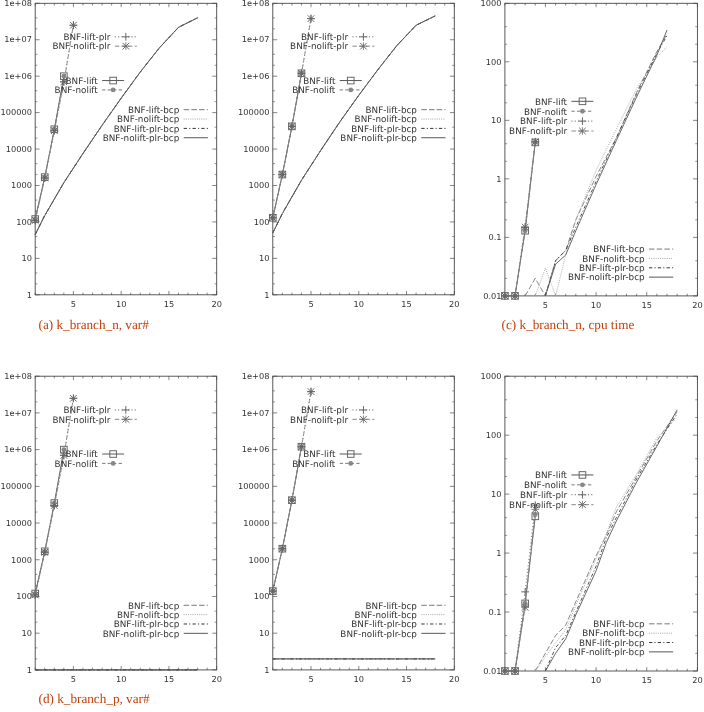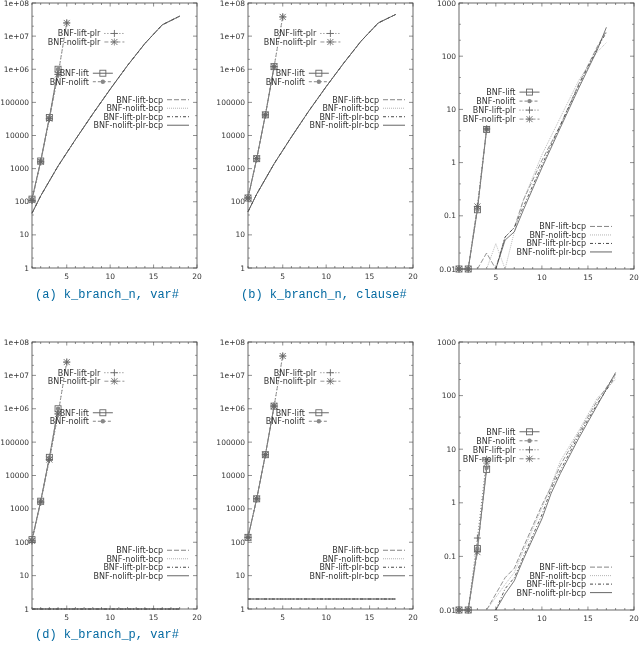--- a/index.html
+++ b/index.html
@@ -1,21 +1,21 @@
 <!DOCTYPE html>
 <html><head>
 <meta charset="utf-8">
 <style>
   html, body { margin: 0; padding: 0; background: #ffffff; }
   body { width: 640px; height: 647px; position: relative; overflow: hidden;
          font-family: "DejaVu Sans", sans-serif; }
   .panel { position: absolute; }
   .panel svg { position: absolute; left: 0; top: 0; overflow: visible; }
-  .caption { position: absolute; font-family: Liberation Mono, monospace; font-size: 12px;
-             color: #0369a1; white-space: nowrap; }
+  .caption { position: absolute; font-family: Liberation Serif, serif; font-size: 12px;
+             color: #c2410c; white-space: nowrap; }
   .tick { font-family: "DejaVu Sans", sans-serif; font-size: 7.5px; fill: #333; }
   .leg { font-family: "DejaVu Sans", sans-serif; font-size: 8px; fill: #333; }
 </style>
 </head>
 <body>
 
 <div class="panel" style="left:0;top:0;width:213px;height:320px;">
   <svg width="213" height="300">
       <rect x="32" y="3" width="165" height="265" fill="none" stroke="#444" stroke-width="0.8"></rect>
       <line x1="32" y1="268" x2="32" y2="266" stroke="#444" stroke-width="0.6"></line>
@@ -401,21 +401,20 @@
         <text x="166" y="102.725" text-anchor="end" class="leg">BNF-lift-bcp</text>
         <line x1="170" y1="99.725" x2="192" y2="99.725" stroke="#777" stroke-width="0.9" stroke-dasharray="5,2"></line>
         <text x="166" y="111.225" text-anchor="end" class="leg">BNF-nolift-bcp</text>
         <line x1="170" y1="108.225" x2="192" y2="108.225" stroke="#aaa" stroke-width="0.9" stroke-dasharray="1,1"></line>
         <text x="166" y="119.725" text-anchor="end" class="leg">BNF-lift-plr-bcp</text>
         <line x1="170" y1="116.725" x2="192" y2="116.725" stroke="#333" stroke-width="0.9" stroke-dasharray="3,2,1,2"></line>
         <text x="166" y="128.225" text-anchor="end" class="leg">BNF-nolift-plr-bcp</text>
         <line x1="170" y1="125.225" x2="192" y2="125.225" stroke="#555" stroke-width="0.9" stroke-dasharray=""></line>
       </g>
     </svg>
-  <div class="caption" style="left:28px;top:288px;">(b) k_branch_n, clause#</div>
 </div>
 
 <div class="panel" style="left:426px;top:0;width:214px;height:320px;">
   <svg width="214" height="300">
       <rect x="33" y="3" width="175" height="266" fill="none" stroke="#444" stroke-width="0.8"></rect>
       <line x1="33" y1="269" x2="33" y2="267" stroke="#444" stroke-width="0.6"></line>
       <line x1="33" y1="3" x2="33" y2="5" stroke="#444" stroke-width="0.6"></line>
       <line x1="42.21052631578947" y1="269" x2="42.21052631578947" y2="267" stroke="#444" stroke-width="0.6"></line>
       <line x1="42.21052631578947" y1="3" x2="42.21052631578947" y2="5" stroke="#444" stroke-width="0.6"></line>
       <line x1="51.421052631578945" y1="269" x2="51.421052631578945" y2="267" stroke="#444" stroke-width="0.6"></line>
@@ -572,20 +571,21 @@
         <text x="160" y="229.44" text-anchor="end" class="leg">BNF-lift-bcp</text>
         <line x1="164" y1="226.44" x2="186" y2="226.44" stroke="#777" stroke-width="0.9" stroke-dasharray="5,2"></line>
         <text x="160" y="237.94" text-anchor="end" class="leg">BNF-nolift-bcp</text>
         <line x1="164" y1="234.94" x2="186" y2="234.94" stroke="#aaa" stroke-width="0.9" stroke-dasharray="1,1"></line>
         <text x="160" y="246.44" text-anchor="end" class="leg">BNF-lift-plr-bcp</text>
         <line x1="164" y1="243.44" x2="186" y2="243.44" stroke="#333" stroke-width="0.9" stroke-dasharray="3,2,1,2"></line>
         <text x="160" y="254.94" text-anchor="end" class="leg">BNF-nolift-plr-bcp</text>
         <line x1="164" y1="251.94" x2="186" y2="251.94" stroke="#555" stroke-width="0.9" stroke-dasharray=""></line>
       </g>
     </svg>
+  <div class="caption" style="left:30px;top:288px;">(c) k_branch_n, cpu time</div>
 </div>
 
 <div class="panel" style="left:0;top:325px;width:213px;height:322px;">
   <svg width="213" height="300">
       <rect x="32" y="17" width="165" height="267" fill="none" stroke="#444" stroke-width="0.8"></rect>
       <line x1="32" y1="284" x2="32" y2="282" stroke="#444" stroke-width="0.6"></line>
       <line x1="32" y1="17" x2="32" y2="19" stroke="#444" stroke-width="0.6"></line>
       <line x1="40.68421052631579" y1="284" x2="40.68421052631579" y2="282" stroke="#444" stroke-width="0.6"></line>
       <line x1="40.68421052631579" y1="17" x2="40.68421052631579" y2="19" stroke="#444" stroke-width="0.6"></line>
       <line x1="49.368421052631575" y1="284" x2="49.368421052631575" y2="282" stroke="#444" stroke-width="0.6"></line>

